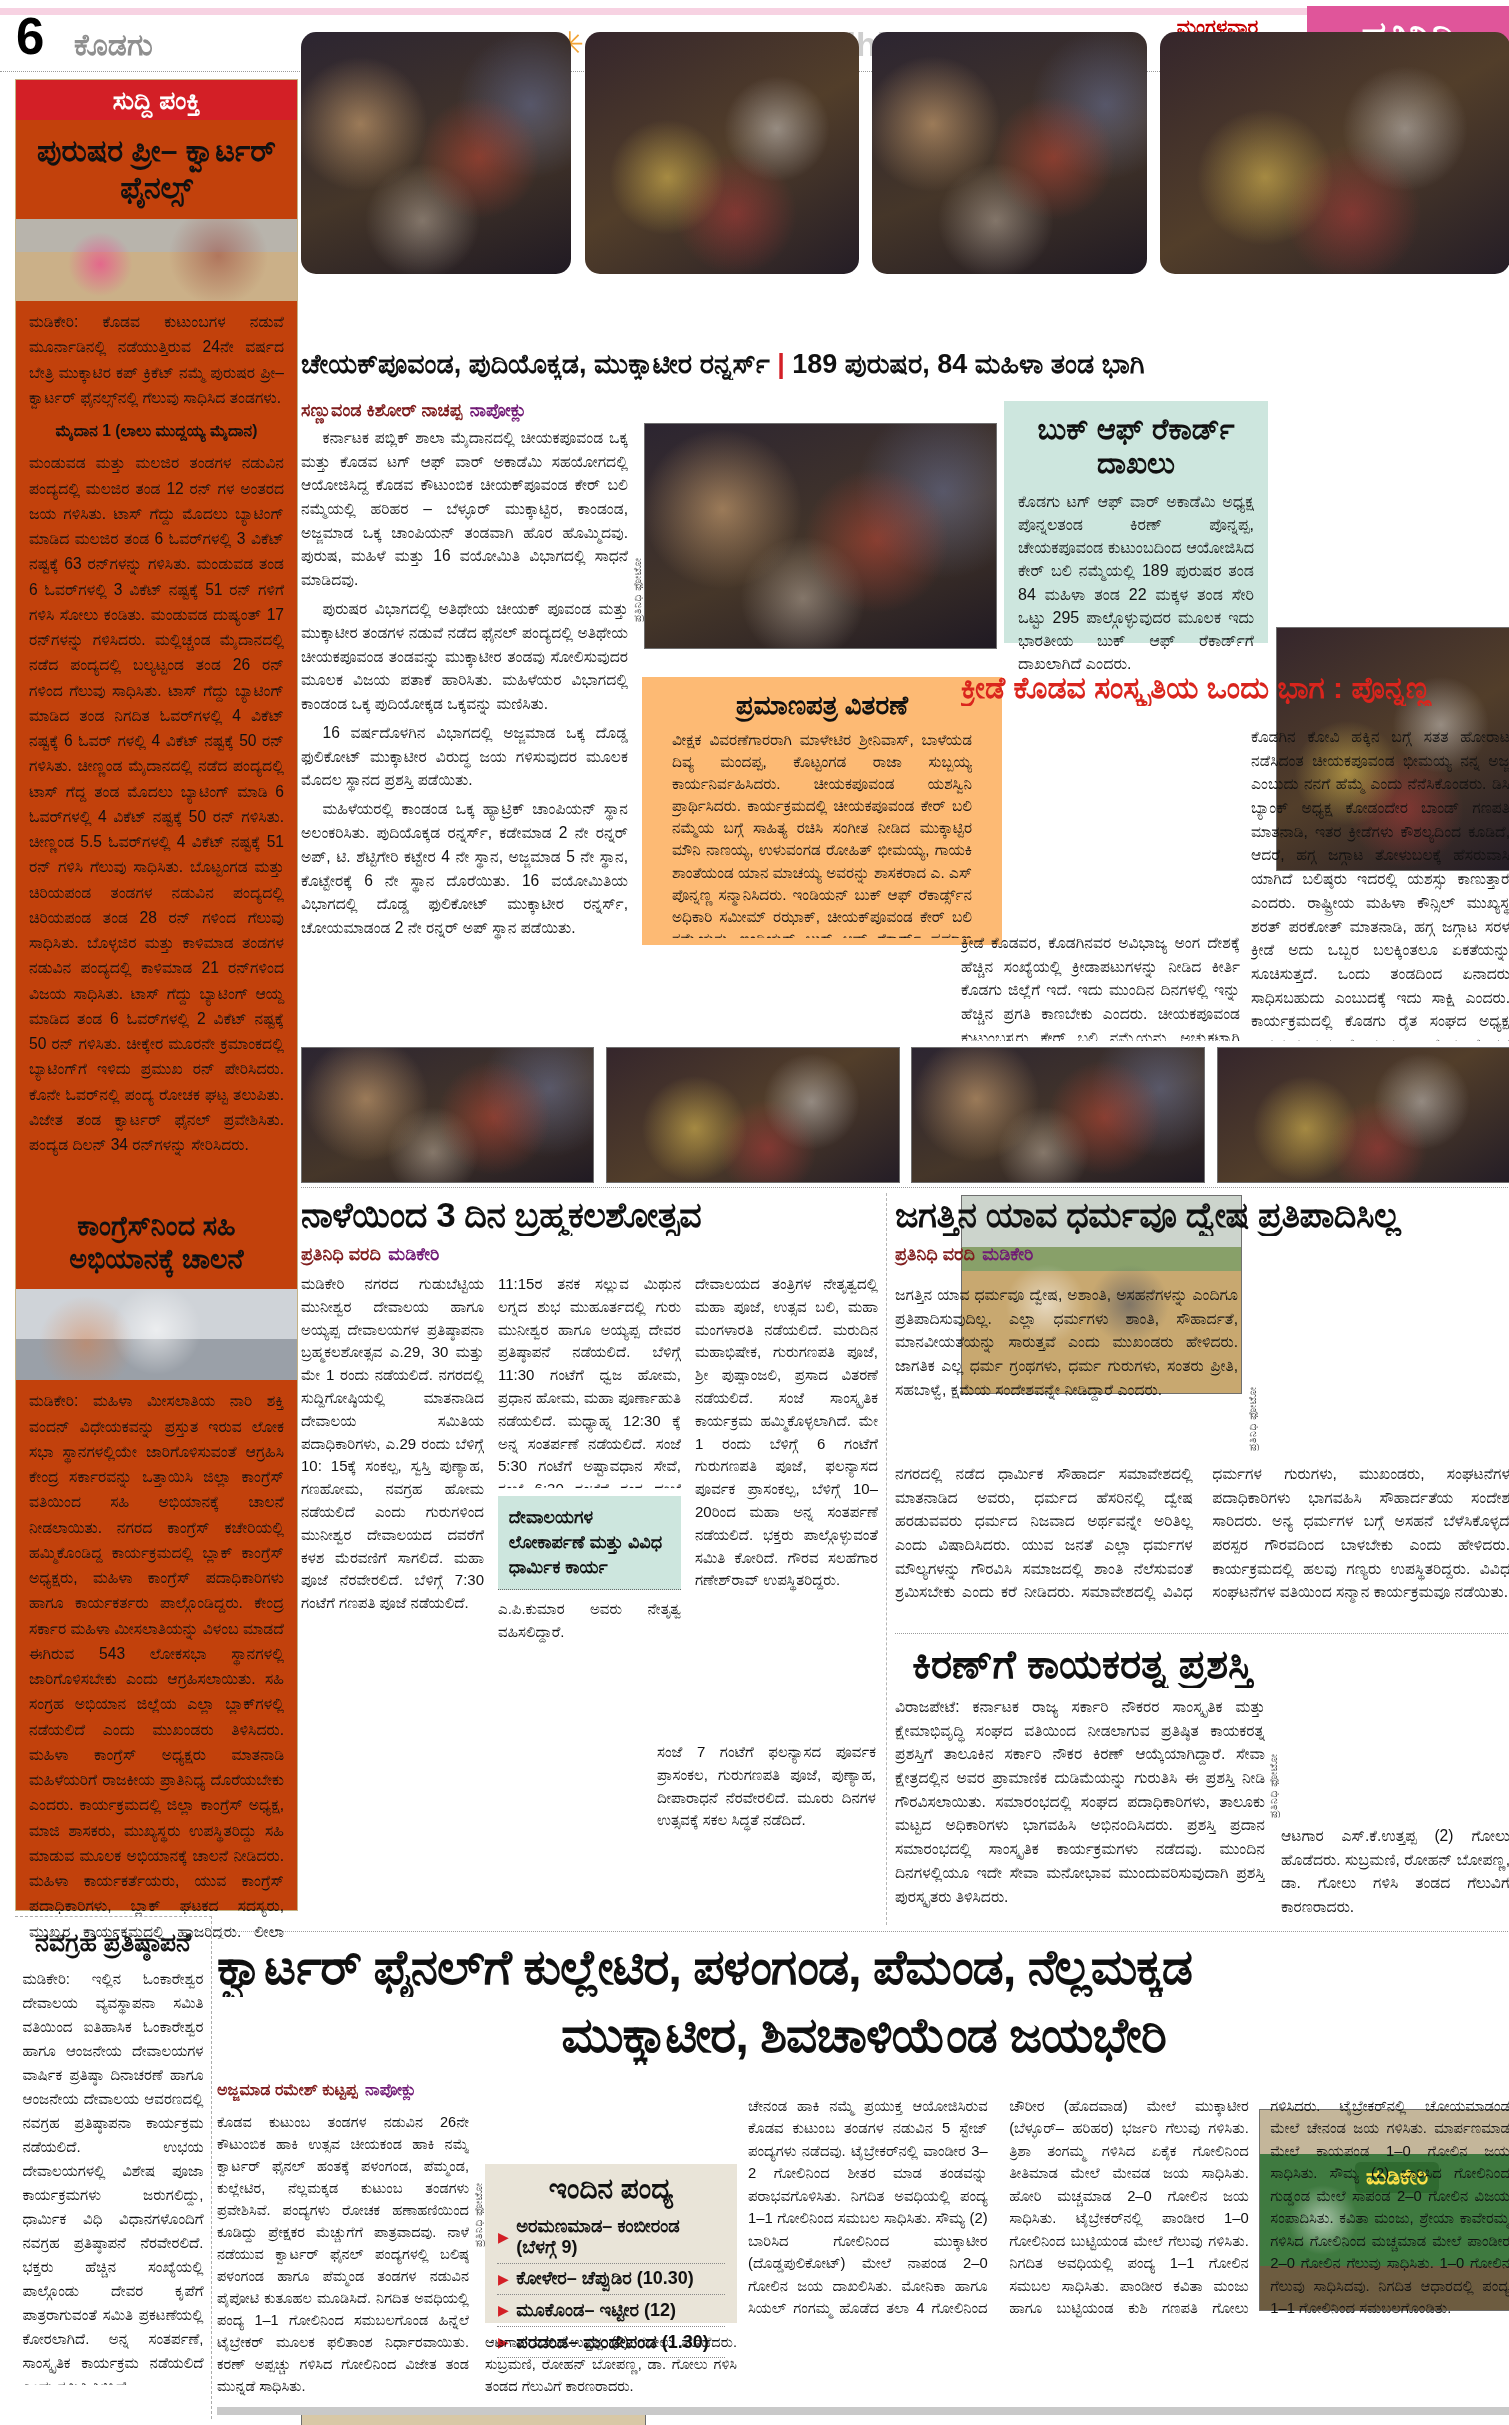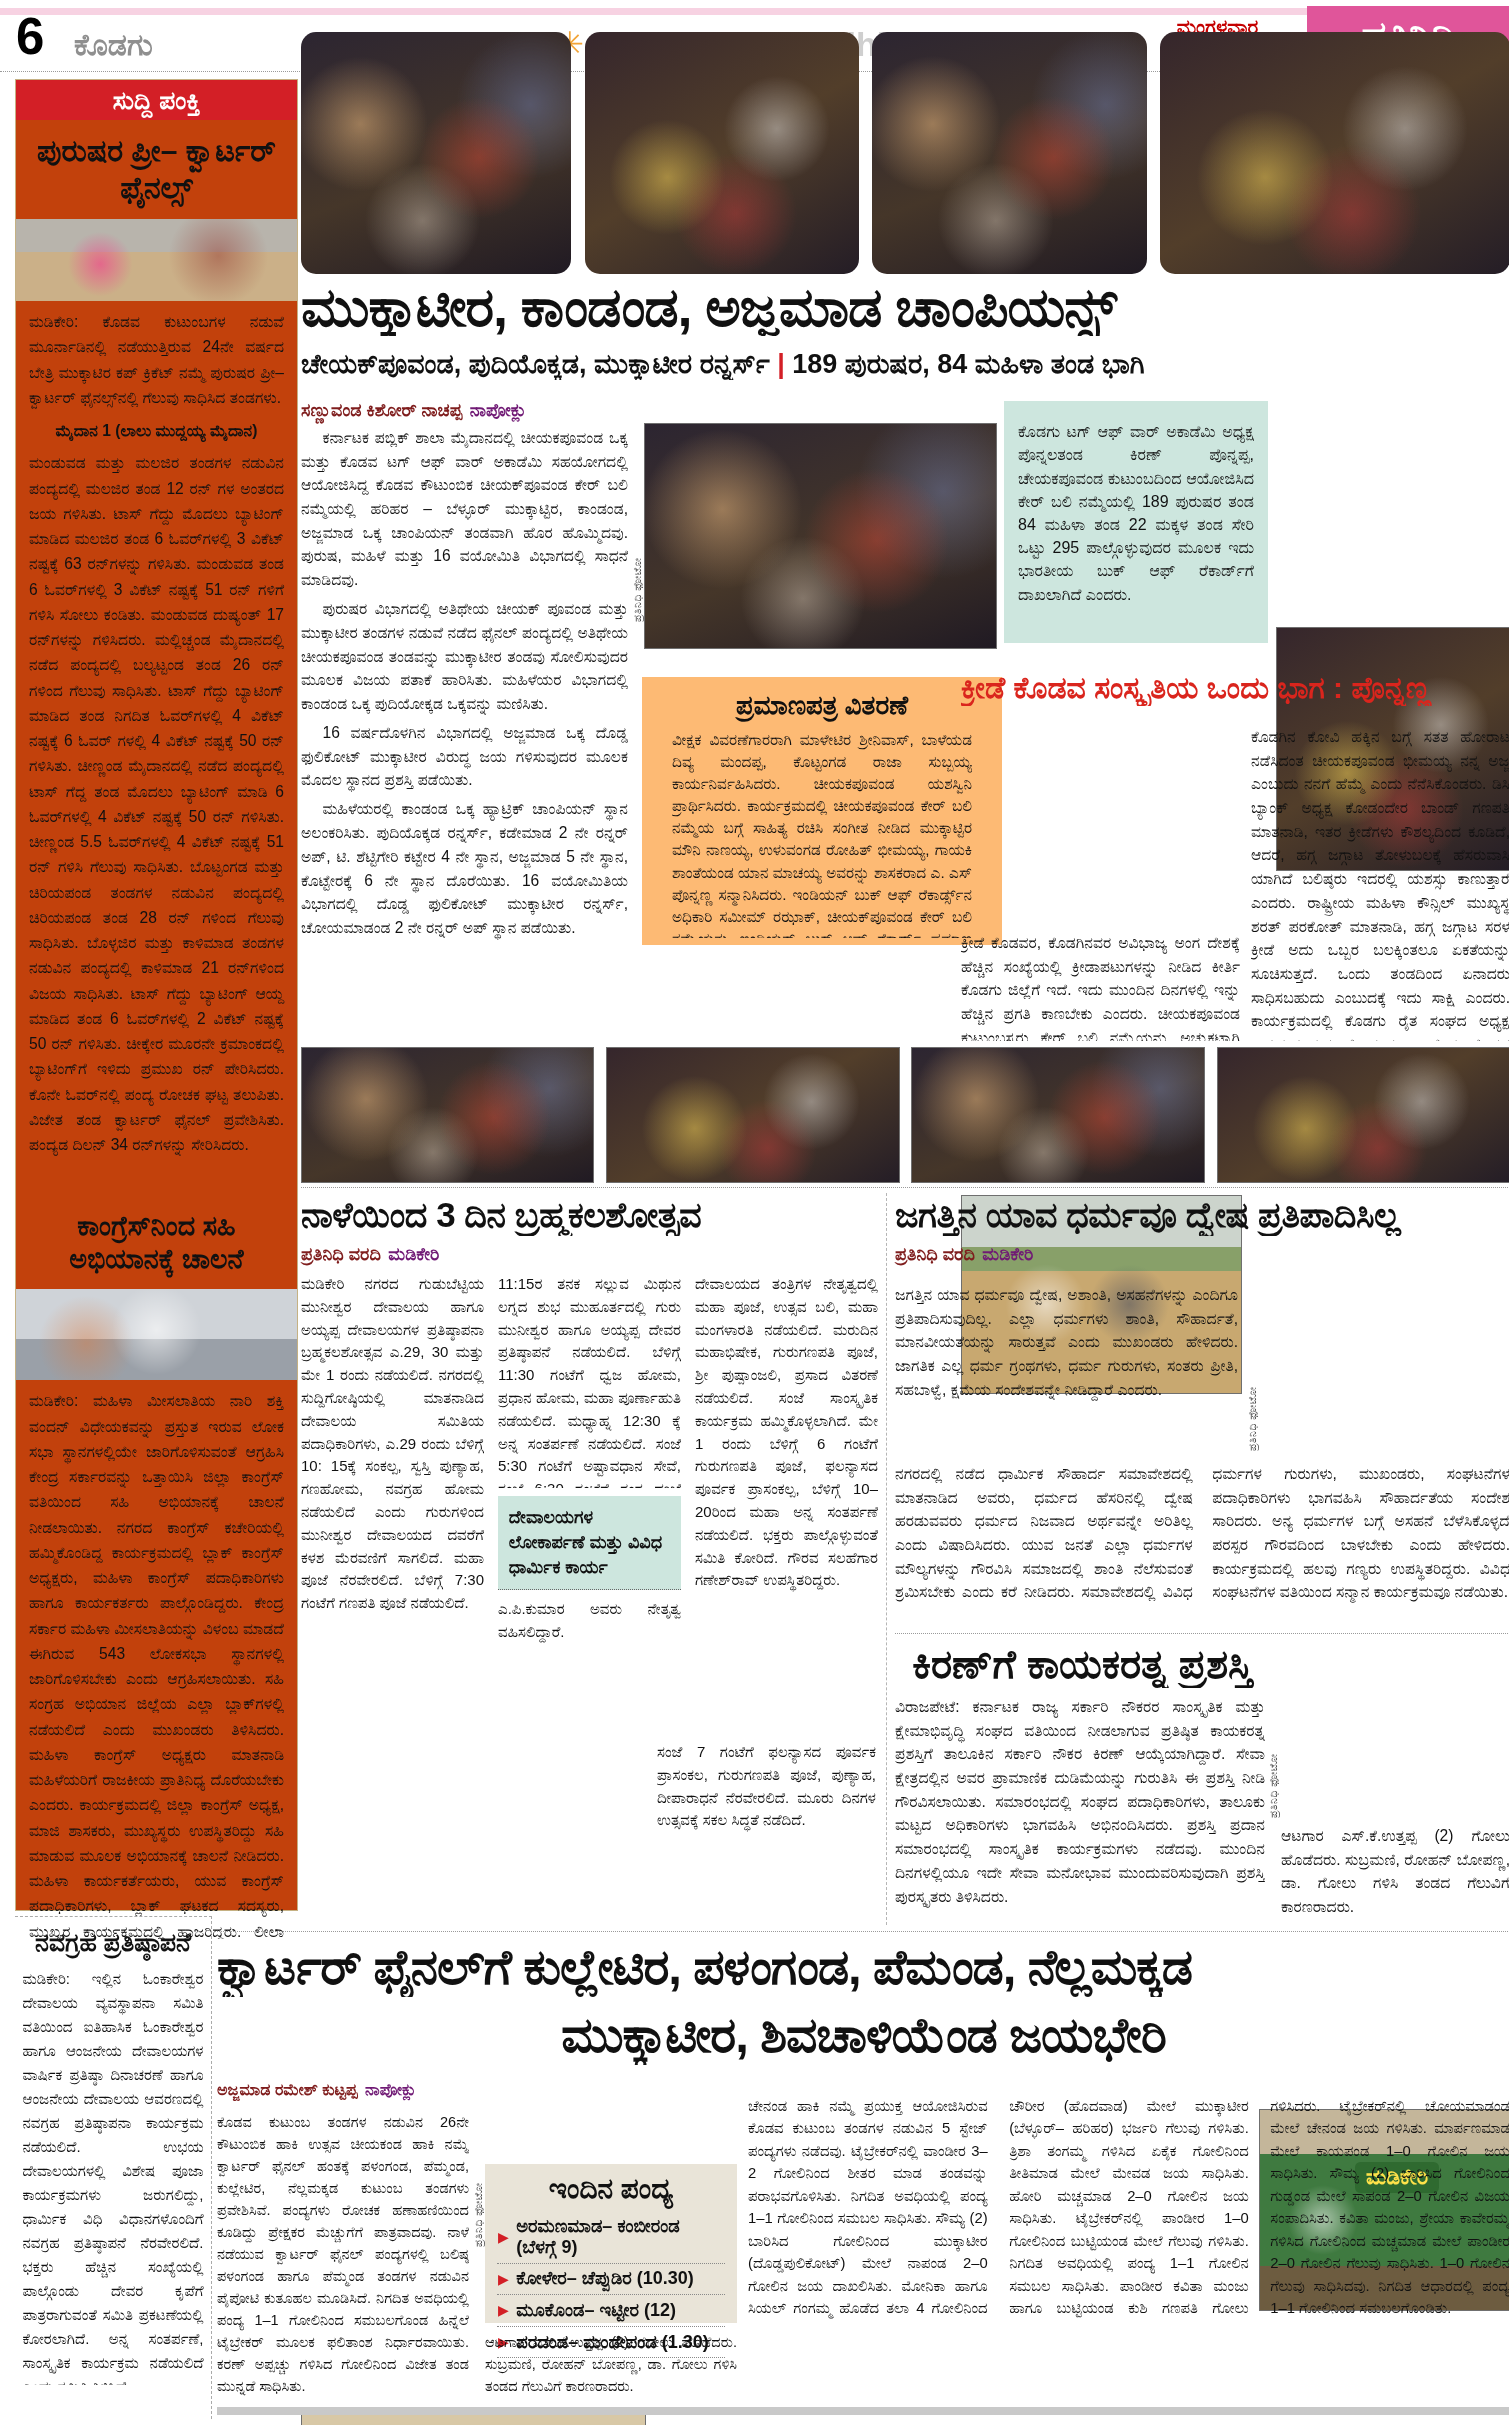--- a/index.html
+++ b/index.html
@@ -132,40 +132,40 @@
     <div class="jus hidden-overflow" style="font-size:15px;line-height:1.6;height:418px;">ಮಡಿಕೇರಿ: ಇಲ್ಲಿನ ಓಂಕಾರೇಶ್ವರ ದೇವಾಲಯ ವ್ಯವಸ್ಥಾಪನಾ ಸಮಿತಿ ವತಿಯಿಂದ ಐತಿಹಾಸಿಕ ಓಂಕಾರೇಶ್ವರ ಹಾಗೂ ಆಂಜನೇಯ ದೇವಾಲಯಗಳ ವಾರ್ಷಿಕ ಪ್ರತಿಷ್ಠಾ ದಿನಾಚರಣೆ ಹಾಗೂ ಆಂಜನೇಯ ದೇವಾಲಯ ಆವರಣದಲ್ಲಿ ನವಗ್ರಹ ಪ್ರತಿಷ್ಠಾಪನಾ ಕಾರ್ಯಕ್ರಮ ನಡೆಯಲಿದೆ. ಉಭಯ ದೇವಾಲಯಗಳಲ್ಲಿ ವಿಶೇಷ ಪೂಜಾ ಕಾರ್ಯಕ್ರಮಗಳು ಜರುಗಲಿದ್ದು, ಧಾರ್ಮಿಕ ವಿಧಿ ವಿಧಾನಗಳೊಂದಿಗೆ ನವಗ್ರಹ ಪ್ರತಿಷ್ಠಾಪನೆ ನೆರವೇರಲಿದೆ. ಭಕ್ತರು ಹೆಚ್ಚಿನ ಸಂಖ್ಯೆಯಲ್ಲಿ ಪಾಲ್ಗೊಂಡು ದೇವರ ಕೃಪೆಗೆ ಪಾತ್ರರಾಗುವಂತೆ ಸಮಿತಿ ಪ್ರಕಟಣೆಯಲ್ಲಿ ಕೋರಲಾಗಿದೆ. ಅನ್ನ ಸಂತರ್ಪಣೆ, ಸಾಂಸ್ಕೃತಿಕ ಕಾರ್ಯಕ್ರಮ ನಡೆಯಲಿದೆ ಎಂದು ಸಮಿತಿ ತಿಳಿಸಿದೆ.</div>
   </div>
 
   <div class="abs" style="top:32px;left:301px;width:1209px;display:flex;gap:13.4px;">
     <div class="ph ph-night rounded" style="width:271px;height:242px;"></div>
     <div class="ph ph-night2 rounded" style="width:275px;height:242px;"></div>
     <div class="ph ph-night rounded" style="width:275px;height:242px;"></div>
     <div class="ph ph-night2 rounded" style="width:351px;height:242px;"></div>
   </div>
 
-  <div class="abs hidden-overflow" id="main-headline">ಮುಕ್ಕಾಟೀರ, ಕಾಂಡಂಡ, ಅಜ್ಜಮಾಡ ಚಾಂಪಿಯನ್ಸ್</div>
   <div class="abs hidden-overflow" id="main-subhead">
     <span>ಚೇಯಕ್‌ಪೂವಂಡ, ಪುದಿಯೊಕ್ಕಡ, ಮುಕ್ಕಾಟೀರ ರನ್ನರ್ಸ್</span><span class="red-sep">|</span><span>189 ಪುರುಷರ, 84 ಮಹಿಳಾ ತಂಡ ಭಾಗಿ</span>
   </div>
   <div class="abs byline" style="top:400px;left:301px;">
     <span class="rb">ಸಣ್ಣುವಂಡ ಕಿಶೋರ್ ನಾಚಪ್ಪ</span><span class="pl">ನಾಪೋಕ್ಲು</span>
   </div>
 
   <div class="abs body-text jus hidden-overflow" style="top:426px;left:301px;width:327px;height:614px;">
     <p style="margin:0 0 5.4px;text-indent:21.5px;">ಕರ್ನಾಟಕ ಪಬ್ಲಿಕ್ ಶಾಲಾ ಮೈದಾನದಲ್ಲಿ ಚೀಯಕಪೂವಂಡ ಒಕ್ಕ ಮತ್ತು ಕೊಡವ ಟಗ್ ಆಫ್ ವಾರ್ ಅಕಾಡೆಮಿ ಸಹಯೋಗದಲ್ಲಿ ಆಯೋಜಿಸಿದ್ದ ಕೊಡವ ಕೌಟುಂಬಿಕ ಚೀಯಕ್‌ಪೂವಂಡ ಕೇರ್ ಬಲಿ ನಮ್ಮೆಯಲ್ಲಿ ಹರಿಹರ – ಬೆಳ್ಳೂರ್ ಮುಕ್ಕಾಟ್ಟಿರ, ಕಾಂಡಂಡ, ಅಜ್ಜಮಾಡ ಒಕ್ಕ ಚಾಂಪಿಯನ್ ತಂಡವಾಗಿ ಹೊರ ಹೊಮ್ಮಿದವು. ಪುರುಷ, ಮಹಿಳೆ ಮತ್ತು 16 ವಯೋಮಿತಿ ವಿಭಾಗದಲ್ಲಿ ಸಾಧನೆ ಮಾಡಿದವು.</p>
     <p style="margin:0 0 5.4px;text-indent:21.5px;">ಪುರುಷರ ವಿಭಾಗದಲ್ಲಿ ಅತಿಥೇಯ ಚೀಯಕ್ ಪೂವಂಡ ಮತ್ತು ಮುಕ್ಕಾಟೀರ ತಂಡಗಳ ನಡುವೆ ನಡೆದ ಫೈನಲ್ ಪಂದ್ಯದಲ್ಲಿ ಅತಿಥೇಯ ಚೀಯಕಪೂವಂಡ ತಂಡವನ್ನು ಮುಕ್ಕಾಟೀರ ತಂಡವು ಸೋಲಿಸುವುದರ ಮೂಲಕ ವಿಜಯ ಪತಾಕೆ ಹಾರಿಸಿತು. ಮಹಿಳೆಯರ ವಿಭಾಗದಲ್ಲಿ ಕಾಂಡಂಡ ಒಕ್ಕ ಪುದಿಯೋಕ್ಕಡ ಒಕ್ಕವನ್ನು ಮಣಿಸಿತು.</p>
     <p style="margin:0 0 5.4px;text-indent:21.5px;">16 ವರ್ಷದೊಳಗಿನ ವಿಭಾಗದಲ್ಲಿ ಅಜ್ಜಮಾಡ ಒಕ್ಕ ದೊಡ್ಡ ಫುಲಿಕೋಟ್ ಮುಕ್ಕಾಟೀರ ವಿರುದ್ಧ ಜಯ ಗಳಿಸುವುದರ ಮೂಲಕ ಮೊದಲ ಸ್ಥಾನದ ಪ್ರಶಸ್ತಿ ಪಡೆಯಿತು.</p>
     <p style="margin:0 0 5.4px;text-indent:21.5px;">ಮಹಿಳೆಯರಲ್ಲಿ ಕಾಂಡಂಡ ಒಕ್ಕ ಹ್ಯಾಟ್ರಿಕ್ ಚಾಂಪಿಯನ್ ಸ್ಥಾನ ಅಲಂಕರಿಸಿತು. ಪುದಿಯೊಕ್ಕಡ ರನ್ನರ್ಸ್, ಕಡೇಮಾಡ 2 ನೇ ರನ್ನರ್ ಅಪ್, ಟಿ. ಶೆಟ್ಟಿಗೇರಿ ಕಟ್ಟೇರ 4 ನೇ ಸ್ಥಾನ, ಅಜ್ಜಮಾಡ 5 ನೇ ಸ್ಥಾನ, ಕೊಟ್ಟೇರಕ್ಕೆ 6 ನೇ ಸ್ಥಾನ ದೊರೆಯಿತು. 16 ವಯೋಮಿತಿಯ ವಿಭಾಗದಲ್ಲಿ ದೊಡ್ಡ ಫುಲಿಕೋಟ್ ಮುಕ್ಕಾಟೀರ ರನ್ನರ್ಸ್, ಚೋಯಮಾಡಂಡ 2 ನೇ ರನ್ನರ್ ಅಪ್ ಸ್ಥಾನ ಪಡೆಯಿತು.</p>
 
   </div>
 
   <div class="abs vcred" style="top:429px;left:631px;height:193px;">ಪ್ರತಿನಿಧಿ ಫೋಟೋ</div>
   <div class="ph ph-night abs bordered" style="top:423px;left:644px;width:351px;height:224px;"></div>
 
   <div class="abs" id="record-box">
+    <div class="box-title">ಬುಕ್ ಆಫ್ ರೆಕಾರ್ಡ್ ದಾಖಲು</div>
     <div class="body-text jus">ಕೊಡಗು ಟಗ್ ಆಫ್ ವಾರ್ ಅಕಾಡೆಮಿ ಅಧ್ಯಕ್ಷ ಪೊನ್ನಲತಂಡ ಕಿರಣ್ ಪೊನ್ನಪ್ಪ, ಚೇಯಕಪೂವಂಡ ಕುಟುಂಬದಿಂದ ಆಯೋಜಿಸಿದ ಕೇರ್ ಬಲಿ ನಮ್ಮೆಯಲ್ಲಿ 189 ಪುರುಷರ ತಂಡ 84 ಮಹಿಳಾ ತಂಡ 22 ಮಕ್ಕಳ ತಂಡ ಸೇರಿ ಒಟ್ಟು 295 ಪಾಲ್ಗೊಳ್ಳುವುದರ ಮೂಲಕ ಇದು ಭಾರತೀಯ ಬುಕ್ ಆಫ್ ರೆಕಾರ್ಡ್‌ಗೆ ದಾಖಲಾಗಿದೆ ಎಂದರು.</div>
   </div>
   <div class="ph ph-night2 abs bordered" style="top:401px;left:1276px;width:234px;height:242px;"></div>
 
   <div class="abs" id="cert-box">
     <div class="box-title">ಪ್ರಮಾಣಪತ್ರ ವಿತರಣೆ</div>
     <div class="body-text jus hidden-overflow" style="height:209px;">ವೀಕ್ಷಕ ವಿವರಣೆಗಾರರಾಗಿ ಮಾಳೇಟಿರ ಶ್ರೀನಿವಾಸ್, ಬಾಳೆಯಡ ದಿವ್ಯ ಮಂದಪ್ಪ, ಕೊಟ್ಟಂಗಡ ರಾಜಾ ಸುಬ್ಬಯ್ಯ ಕಾರ್ಯನಿರ್ವಹಿಸಿದರು. ಚೀಯಕಪೂವಂಡ ಯಶಸ್ವಿನಿ ಪ್ರಾರ್ಥಿಸಿದರು. ಕಾರ್ಯಕ್ರಮದಲ್ಲಿ ಚೀಯಕಪೂವಂಡ ಕೇರ್ ಬಲಿ ನಮ್ಮೆಯ ಬಗ್ಗೆ ಸಾಹಿತ್ಯ ರಚಿಸಿ ಸಂಗೀತ ನೀಡಿದ ಮುಕ್ಕಾಟ್ಟಿರ ಮೌನಿ ನಾಣಯ್ಯ, ಉಳುವಂಗಡ ರೋಹಿತ್ ಭೀಮಯ್ಯ, ಗಾಯಕಿ ಶಾಂತೆಯಂಡ ಯಾನ ಮಾಚಯ್ಯ ಅವರನ್ನು ಶಾಸಕರಾದ ಎ. ಎಸ್ ಪೊನ್ನಣ್ಣ ಸನ್ಮಾನಿಸಿದರು. ಇಂಡಿಯನ್ ಬುಕ್ ಆಫ್ ರೆಕಾರ್ಡ್ಸ್‌ನ ಅಧಿಕಾರಿ ಸಮೀಮ್ ರಝಾಕ್, ಚೀಯಕ್‌ಪೂವಂಡ ಕೇರ್ ಬಲಿ ನಮ್ಮೆಯನ್ನು ಇಂಡಿಯನ್ ಬುಕ್ ಆಫ್ ರೆಕಾರ್ಡ್ ಪ್ರಮಾಣ ಪತ್ರವನ್ನು ಹಸ್ತಾಂತರಿಸಲಾಯಿತು.</div>
   </div>
 
   <div class="abs hidden-overflow" id="ponnanna-head">ಕ್ರೀಡೆ ಕೊಡವ ಸಂಸ್ಕೃತಿಯ ಒಂದು ಭಾಗ : ಪೊನ್ನಣ್ಣ</div>

